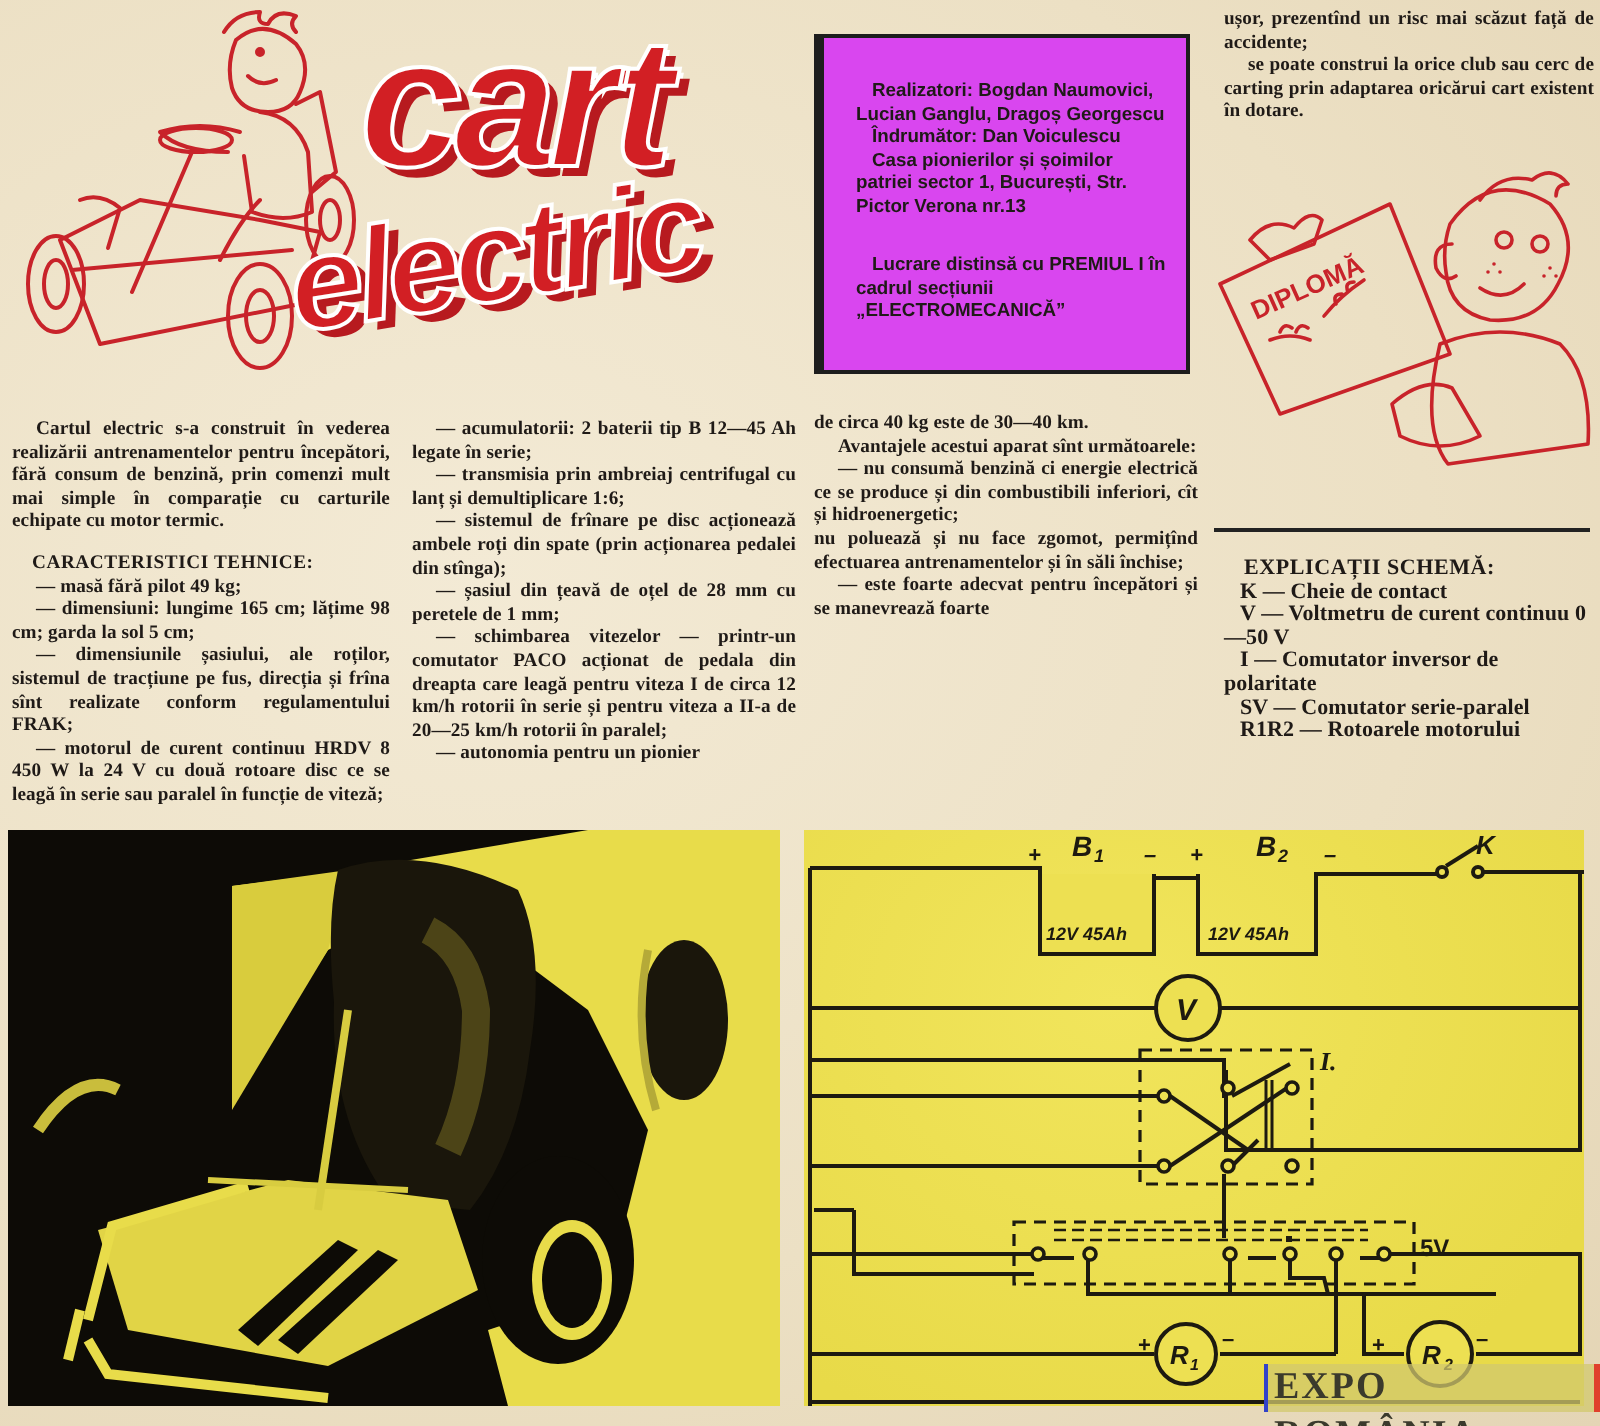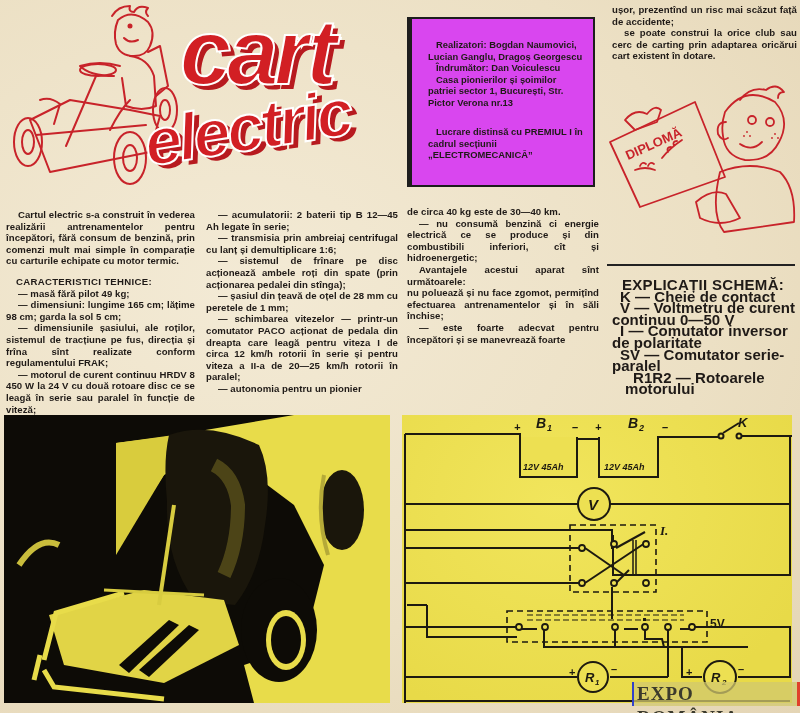--- a/index.html
+++ b/index.html
@@ -1,21 +1,21 @@
 <!DOCTYPE html>
 <html><head>
 <meta charset="utf-8">
 <style>
   html, body { margin:0; padding:0; }
   body { width:800px; height:713px; position:relative; overflow:hidden;
          background:#efe4cc; font-family:"Liberation Sans", sans-serif; color:#1f1a17; }
   .paper-tint { position:absolute; inset:0;
     background: radial-gradient(ellipse at 30% 40%, #f3ead5 0%, #ece0c4 60%, #e4d5b5 100%); }
   .abs { position:absolute; }
-  .col-text { font-size:9.6px; line-height:11.6px; font-weight:bold; text-align:justify; letter-spacing:0.05px; }
+  .col-text { font-size:9.6px; line-height:11.6px; font-weight:bold; text-align:justify; letter-spacing:0.05px;font-family:Liberation Serif, serif; }
   .col-text p { margin:0; text-indent:12px; }
   .col-text p.noind { text-indent:0; }
   .col-text .gap { height:9px; }
   .col-text .head { font-weight:900; text-indent:10px; letter-spacing:0.3px; }
 
   
   .title-cart { font-family:"Liberation Sans", sans-serif; font-weight:900; font-style:italic;
     color:#d21f24; font-size:92px; letter-spacing:-4px; line-height:1;
     text-shadow: 5px 5px 0 #b71a1f, 2px 2px 0 #fff; text-align: center; -webkit-text-stroke:2px #fff; }
   .title-electric { font-family:"Liberation Sans", sans-serif; font-weight:900; font-style:italic;
@@ -138,34 +138,34 @@
   <p>— acumulatorii: 2 baterii tip B 12—45 Ah legate în serie;</p>
   <p>— transmisia prin ambreiaj centrifugal cu lanț și demultiplicare 1:6;</p>
   <p>— sistemul de frînare pe disc acționează ambele roți din spate (prin acționarea pedalei din stînga);</p>
   <p>— șasiul din țeavă de oțel de 28 mm cu peretele de 1 mm;</p>
   <p>— schimbarea vitezelor — printr-un comutator PACO acționat de pedala din dreapta care leagă pentru viteza I de circa 12 km/h rotorii în serie și pentru viteza a II-a de 20—25 km/h rotorii în paralel;</p>
   <p>— autonomia pentru un pionier</p>
 </div>
 
 <div class="abs col-text" style="left:407px;top:206px;width:192px;">
   <p class="noind">de circa 40 kg este de 30—40 km.</p>
+  <p>Avantajele acestui aparat sînt următoarele:</p>
   <p>— nu consumă benzină ci energie electrică ce se produce și din combustibili inferiori, cît și hidroenergetic;</p>
-  <p>Avantajele acestui aparat sînt următoarele:</p>
   <p class="noind">nu poluează și nu face zgomot, permițînd efectuarea antrenamentelor și în săli închise;</p>
   <p>— este foarte adecvat pentru începători și se manevrează foarte</p>
 </div>
 
 <div class="abs" style="left:607px;top:264px;width:188px;height:2px;background:#222;"></div>
-<div class="abs col-text" style="left:612px;top:279px;width:186px;text-align:left;font-size:15px;">
+<div class="abs col-text" style="left:612px;top:279px;width:186px;text-align:left;font-size:11px;">
   <p class="head">EXPLICAȚII SCHEMĂ:</p>
   <p style="text-indent:8px;">K — Cheie de contact</p>
   <p style="text-indent:8px;">V — Voltmetru de curent continuu 0—50 V</p>
   <p style="text-indent:8px;">I — Comutator inversor de polaritate</p>
   <p style="text-indent:8px;">SV — Comutator serie-paralel</p>
-  <p style="text-indent:8px;margin-left:13px;">R1R2 — Rotoarele motorului</p>
+  <p style="text-indent:8px;">R1R2 — Rotoarele motorului</p>
 </div>
 
 <div class="abs photo">
   <svg width="386" height="288" viewBox="0 0 386 288">
     <rect width="386" height="288" fill="#0d0b06"></rect>
 
     <path d="M112 28 L160 22 L290 0 L386 0 L386 288 L250 288 L240 250 L300 230 L320 150 L290 90 L250 60 L200 40 L160 60 L120 120 Z" fill="#e8dc4a"></path>
     <path d="M112 28 L170 20 L160 60 L130 110 L112 140 Z" fill="#d9cc3d"></path>
 
     <path d="M165 20 q40 -14 90 10 q14 30 6 80 q-6 50 -30 80 l-40 -4 q-30 -40 -28 -100 q-4 -40 2 -66z" fill="#1a160b"></path>

